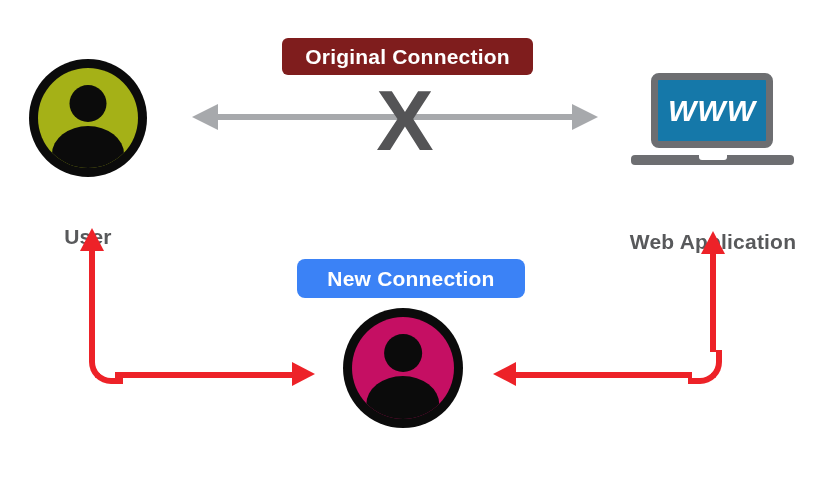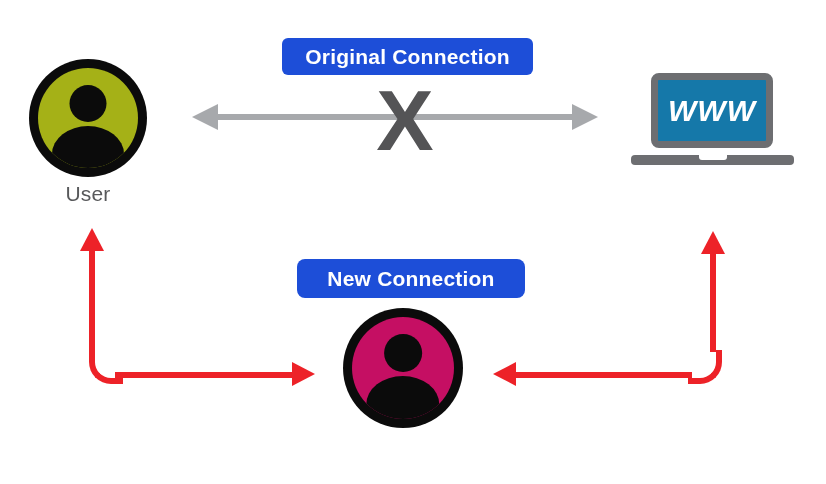--- a/index.html
+++ b/index.html
@@ -28,32 +28,33 @@
     position: absolute; left: 50%; bottom: -14%; transform: translateX(-50%);
     width: 72%; height: 56%; background: #0b0b0b;
     border-radius: 50% 50% 40% 40%;
   }
   .user-fill   { background: #a5b117; }
   .mitm-fill   { background: #c50f63; }
 
   
   .node-label {
     position: absolute; text-align: center;
-    font-weight: normal; font-size: 21px; color: #58595b;
+    font-weight: bold; font-size: 21px; color: #58595b;
     letter-spacing: 0.2px;
+    margin-top: 43px;
   }
 
   
   .badge {
     position: absolute; display: flex; align-items: center; justify-content: center;
     color: #ffffff; font-weight: bold; font-size: 21px;
     border-radius: 6px; letter-spacing: 0.2px;
   }
-  .badge-gray   { background: #1d4ed8; }
-  .badge-purple { background: #1d4ed8; border-radius: 8px; }
+  .badge-gray   { background: #7f1d1d; }
+  .badge-purple { background: #3b82f6; border-radius: 8px; }
 
   
   .hline { position: absolute; height: 6px; }
   .vline { position: absolute; width: 6px; }
   .gray-line { background: #a7a9ac; }
   .red-line  { background: #ed2228; }
 
   .tri { position: absolute; width: 0; height: 0; }
   .tri-left-gray  { border-top: 13px solid transparent; border-bottom: 13px solid transparent; border-right: 26px solid #a7a9ac; }
   .tri-right-gray { border-top: 13px solid transparent; border-bottom: 13px solid transparent; border-left: 26px solid #a7a9ac; }
@@ -113,20 +114,21 @@
   <div class="x-marker" style="left:371px; top:77px; width:68px;">X</div>
 
   <div class="laptop" style="left:631px; top:73px; width:163px; height:95px;">
     <div class="laptop-screen">
       <span class="laptop-www">WWW</span>
     </div>
     <div class="laptop-base">
       <div class="laptop-notch"></div>
     </div>
   </div>
+  <div class="node-label" style="left:613px; top:187px; width:200px;">Web Application</div>
 
   <div class="tri tri-up-red" style="left:80px; top:228px;"></div>
   <div class="vline red-line" style="left:89px; top:250px; height:102px;"></div>
   <div class="curve curve-bl" style="left:89px; top:350px;"></div>
   <div class="hline red-line" style="left:115px; top:372px; width:178px;"></div>
   <div class="tri tri-right-red" style="left:292px; top:362px;"></div>
 
   <div class="tri tri-up-red" style="left:701px; top:231px;"></div>
   <div class="vline red-line" style="left:710px; top:253px; height:99px;"></div>
   <div class="curve curve-br" style="left:688px; top:350px;"></div>

